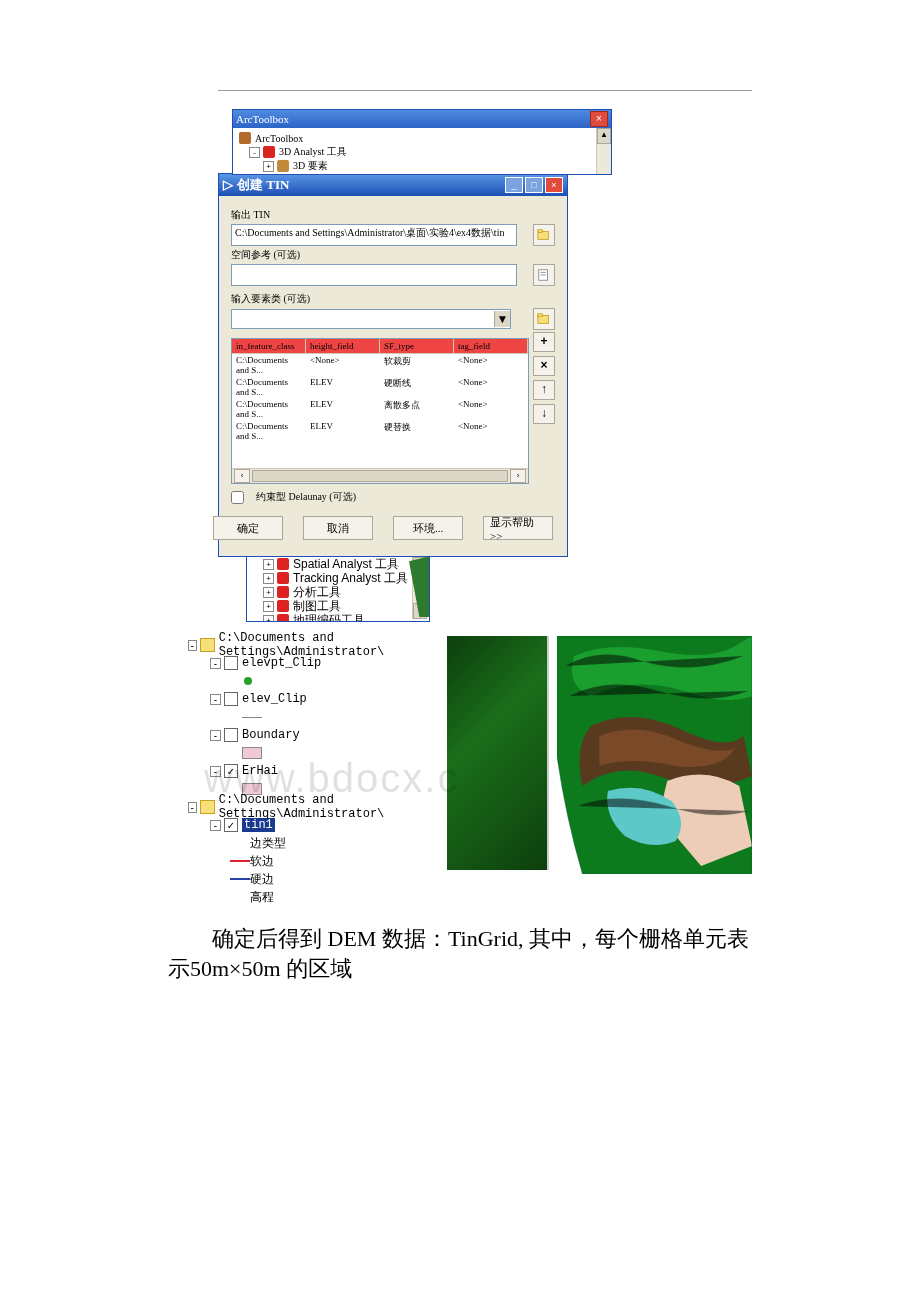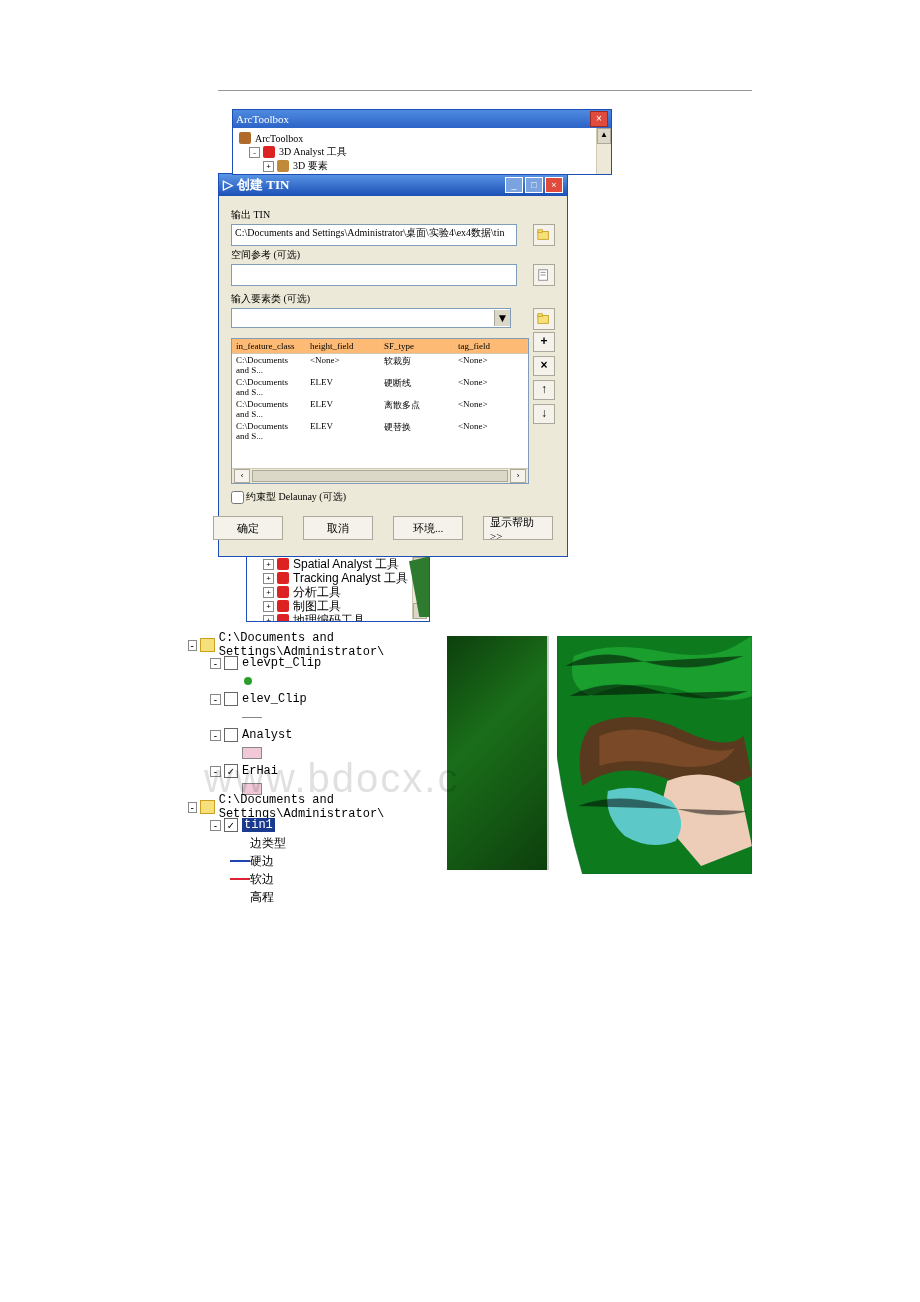--- a/index.html
+++ b/index.html
@@ -22,34 +22,34 @@
 .winbtns{display:flex;gap:2px}
 .wb{width:16px;height:14px;border:1px solid #fff;font:9px/14px Arial;text-align:center}
 .wb.min{background:#7aa3e0;color:#fff}
 .wb.max{background:#7aa3e0;color:#fff}
 .wb.cls{background:#e04b3e;color:#fff}
 .dlgbody{padding:10px 12px 8px 12px;background:#ece9d8}
 .lbl{font:10px SimSun;color:#000;margin:2px 0}
 .inp{height:18px;background:#fff;border:1px solid #7f9db9;font:10px Tahoma;padding:1px 3px;width:278px;display:inline-block;vertical-align:middle}
 .ibtn{width:20px;height:20px;border:1px solid #aca899;background:#f4f2ea;display:inline-flex;align-items:center;justify-content:center;vertical-align:middle;margin-left:4px}
 .ibtn svg{width:14px;height:14px}
-.row{display:flex;align-items:flex-start;margin:2px 0;justify-content:space-between}
+.row{display:flex;align-items:center;margin:2px 0;justify-content:space-between}
 .dropdown{height:18px;background:#fff;border:1px solid #7f9db9;width:278px;display:flex;align-items:center;justify-content:flex-end}
 .ddarr{width:15px;height:16px;background:#dcd8c8;border-left:1px solid #aca899;display:flex;align-items:center;justify-content:center}
 .tbl{border:1px solid #7f9db9;background:#fff;margin-top:6px}
-.thdr{display:flex;background:#fdba74;border-bottom:1px solid #cfc9b6}
+.thdr{display:flex;background:#ef4444;border-bottom:1px solid #cfc9b6}
 .th{flex:1;font:9px Tahoma;padding:2px 4px;border-right:1px solid #cfc9b6}
 .tr{display:flex}
 .td{flex:1;font:9px Tahoma;padding:1px 4px}
 .sidebtns{display:flex;flex-direction:column;gap:4px;margin-left:4px}
 .sbtn{width:20px;height:18px;border:1px solid #aca899;background:#f4f2ea;font:bold 12px/16px Arial;text-align:center}
 .scrollx{height:14px;background:#ece9d8;border-top:1px solid #cfc9b6;display:flex;align-items:center;padding:0 2px;gap:2px}
 .sxthumb{flex:1;height:10px;background:#dcd8c8;border:1px solid #aca899}
 .sxbtn{width:14px;height:12px;border:1px solid #aca899;background:#f4f2ea;font:8px/12px Arial;text-align:center}
-.chk{display:flex;align-items:center;gap:2px;margin:6px 0;font:10px SimSun}
+.chk{display:flex;align-items:center;gap:12px;margin:6px 0;font:10px SimSun}
 .chk input{margin:0}
 .dlgfoot{display:flex;justify-content:flex-end;gap:20px;padding:6px 2px 8px 0}
 .btn{height:22px;min-width:56px;padding:0 6px;border:1px solid #aca899;background:#f4f2ea;font:11px SimSun;display:flex;align-items:center;justify-content:center}
 .tbfooter{border:1px solid #1b4fb5;border-top:none;background:#fff;padding:0 6px 4px 6px;position:relative}
 .tbfooter .scroll{position:absolute;right:2px;top:0;bottom:2px;width:14px;background:#ece9d8;border-left:1px solid #cfc9b6;display:flex;flex-direction:column}
 .scrup,.scrdn{height:14px;background:#dcd8c8;border:1px solid #aca899;font:8px/12px Arial;text-align:center}
 .scrtrack{flex:1}
 .mapcorner{position:absolute;right:-6px;top:-2px;width:26px;height:62px;background:#2e7a2e;clip-path:polygon(0 10%,100% 0,100% 100%,40% 100%)}
 .fig2{display:flex;gap:8px;margin:14px 0 0 20px;align-items:flex-start}
 .toc{width:284px;font:12px "Courier New",monospace}
@@ -265,21 +265,21 @@
           <span class="plus">-</span>
           <span class="cb"></span>
           <span>elev_Clip</span>
         </div>
       <div class="tocrow" style="padding-left:54px">
           <span style="display:inline-block;width:20px;border-top:1px solid #888"></span>
         </div>
       <div class="tocrow" style="padding-left:22px">
           <span class="plus">-</span>
           <span class="cb"></span>
-          <span>Analyst</span>
+          <span>Boundary</span>
         </div>
       <div class="tocrow" style="padding-left:54px">
           <span class="sw"></span>
         </div>
       <div class="tocrow" style="padding-left:22px">
           <span class="plus">-</span>
           <span class="cb">✓</span>
           <span>ErHai</span>
         </div>
       <div class="tocrow" style="padding-left:54px">
@@ -290,28 +290,28 @@
           <span class="fold"></span>
           <span>C:\Documents and Settings\Administrator\</span>
         </div>
       <div class="tocrow" style="padding-left:22px">
           <span class="plus">-</span>
           <span class="cb">✓</span>
           <span class="sel">tin1</span>
         </div>
       <div class="tocrow" style="padding-left:62px">
           <span>边类型</span>
+        </div>
+      <div class="tocrow" style="padding-left:42px">
+          <span class="dash" style="border-color:#d23"></span> 
+          <span>软边</span>
         </div>
       <div class="tocrow" style="padding-left:42px">
           <span class="dash" style="border-color:#24a"></span> 
           <span>硬边</span>
-        </div>
-      <div class="tocrow" style="padding-left:42px">
-          <span class="dash" style="border-color:#d23"></span> 
-          <span>软边</span>
         </div>
       <div class="tocrow" style="padding-left:62px">
           <span>高程</span>
         </div>
     </div>
 
     <div class="mapdiv">
       <div class="mapgreen"></div>
     </div>
 
@@ -329,13 +329,14 @@
           <path d="M10 30 Q50 10 100 25 Q160 40 220 20"></path>
           <path d="M15 60 Q60 40 120 55 Q180 70 225 55"></path>
           <path d="M25 170 Q70 155 130 170 Q185 185 225 175"></path>
         </g>
       </svg>
     </div>
 
     <div class="watermark">www.bdocx.c</div>
   </div>
 
+  <p class="para">　　<span>确定后得到 DEM 数据：TinGrid, 其中，每个栅格单元表示50m×50m 的区域</span></p>
 </div>
 
 </body></html>

